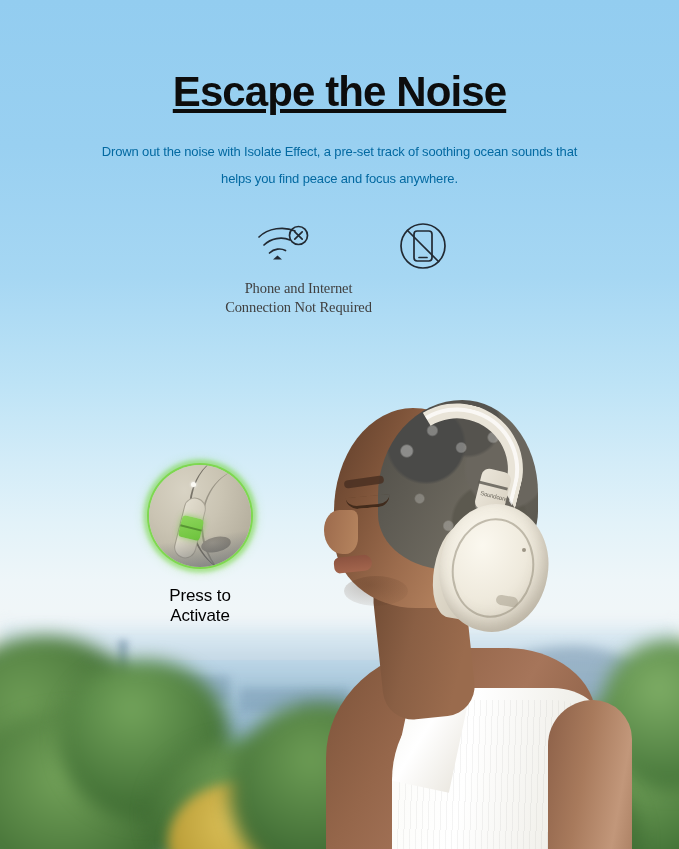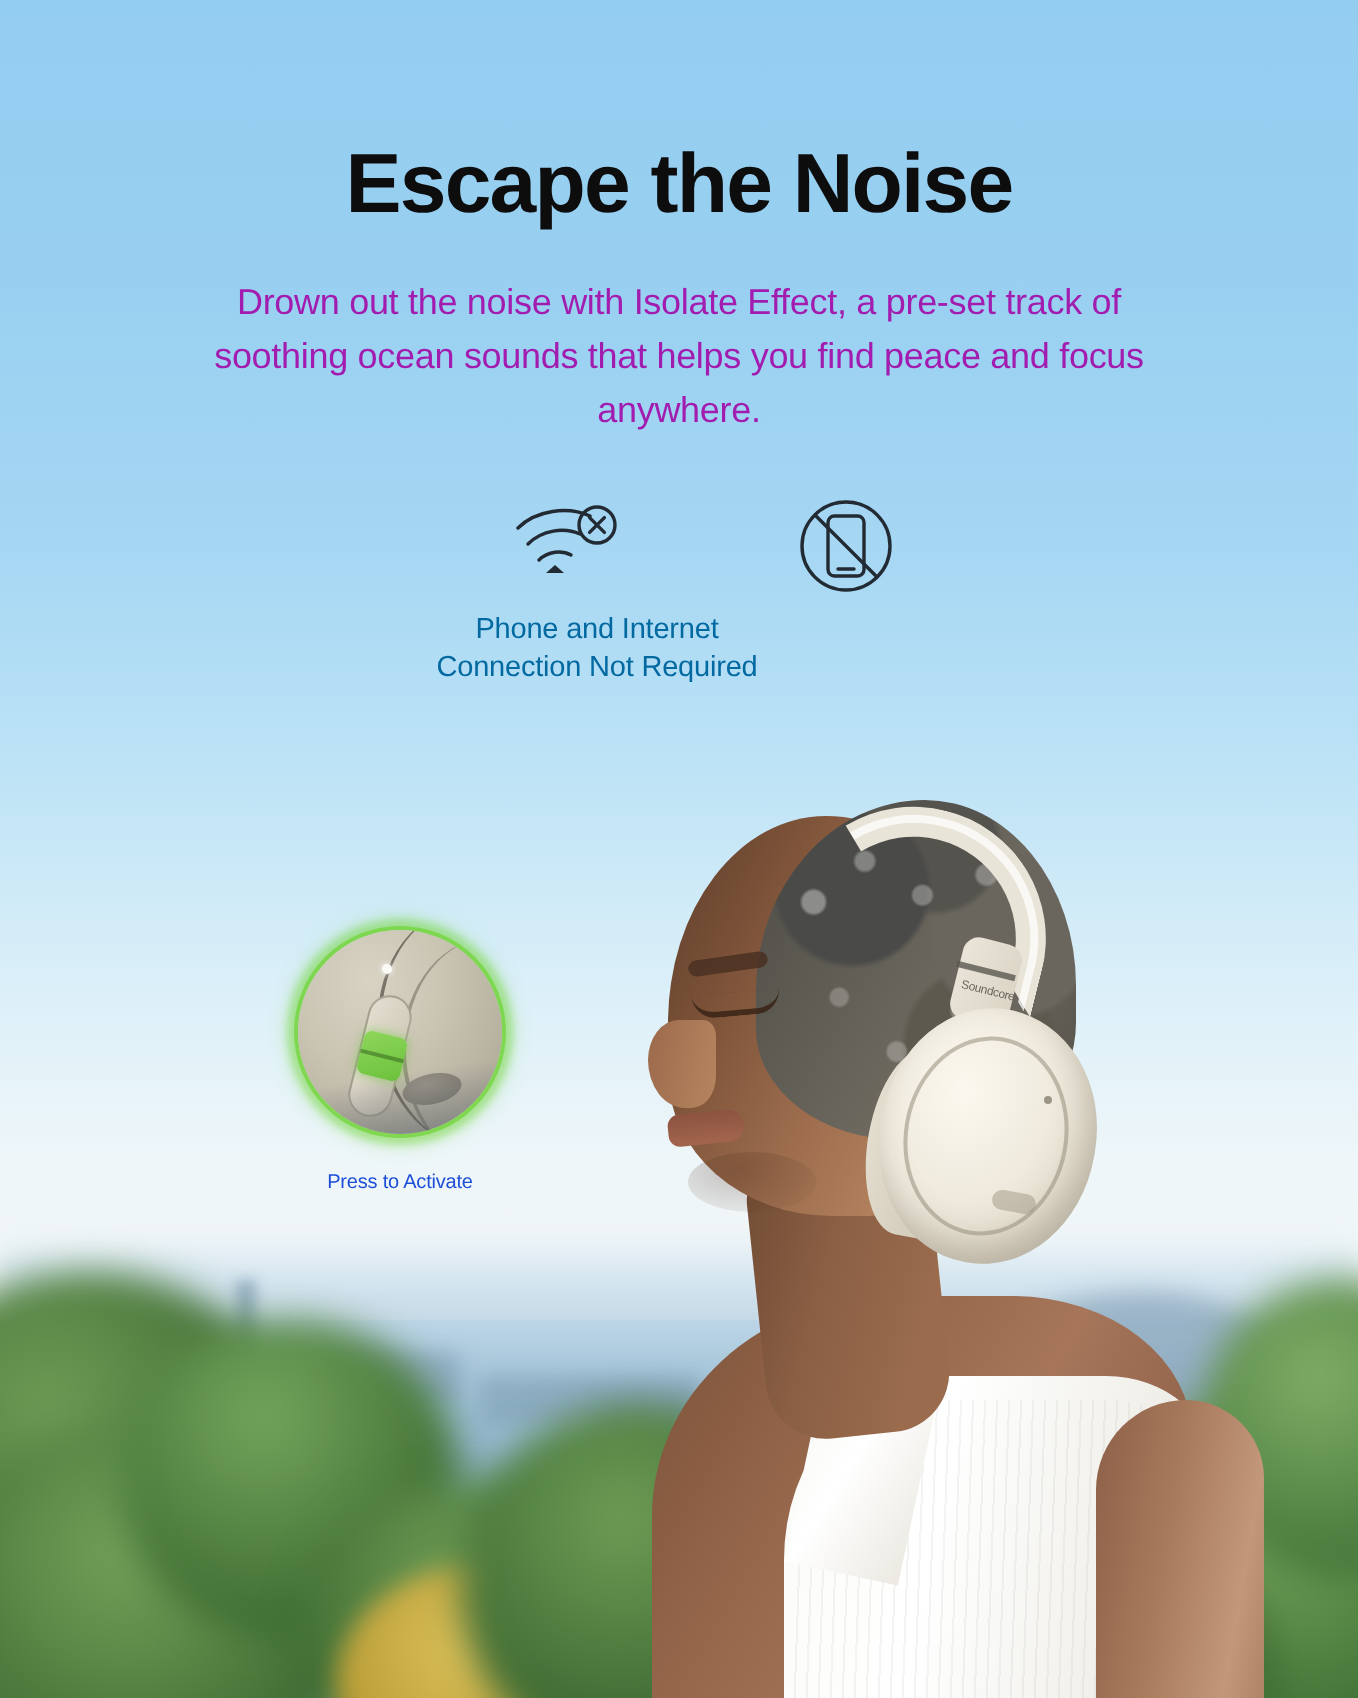--- a/index.html
+++ b/index.html
@@ -221,45 +221,46 @@
   
   #content {
     position:absolute; left:0; right:0; top:0;
     text-align:center; z-index:10;
   }
   h1.headline {
     margin-top:66px;
     font-size:42px; line-height:52px;
     font-weight:bold; color:#0d0d0d;
     letter-spacing:-0.9px;
+    text-decoration:underline;
   }
   .sub {
     margin-top:20px;
-    font-size:18px; line-height:27px;
-    color:#a21caf;
+    font-size:13px; line-height:27px;
+    color:#0369a1;
     width:498px; margin-left:auto; margin-right:auto;
     letter-spacing:-0.15px;
   }
 
   
   .features {
     margin-top:27px;
     display:flex; justify-content:center;
     align-items:flex-start;
     gap:0;
   }
   .feat { position:relative; }
   .feat-a { width:166px; }
   .feat-b { width:110px; }
   .feat-c { width:120px; }
   .feat-icon { height:54px; display:flex; align-items:center; justify-content:center; }
   .feat-label {
     margin-top:6px;
-    font-size:14.5px; line-height:19px; color:#0369a1;
-    letter-spacing:-.1px; white-space:pre-line;
+    font-size:14.5px; line-height:19px; color:#404040;
+    letter-spacing:-.1px; white-space:pre-line;font-family:Liberation Serif, serif;
   }
   .feat-a .feat-label { transform:translateX(14px); }
   .feat-b .feat-label { opacity:0; height:0; }
   .feat-c .feat-label { transform:translateX(2px); }
 
   
   #callout {
     position:absolute; left:140px; top:460px; z-index:10;
     width:120px; text-align:center;
   }
@@ -316,21 +317,21 @@
     background:radial-gradient(ellipse at 40% 35%, #9a958a, #7d786e);
     border-radius:50%; transform:rotate(-12deg);
   }
   .bubble .shade {
     position:absolute; left:-6px; bottom:-12px; width:120px; height:42px;
     background:linear-gradient(180deg, rgba(120,125,130,0.0), rgba(95,102,110,0.75));
     transform:rotate(-9deg);
   }
   .callout-label {
     margin-top:14px;
-    font-size:10px; color:#1d4ed8; letter-spacing:-.1px;
+    font-size:17px; color:#000000; letter-spacing:-.1px;
   }
 
   svg { display:block; overflow:visible; }
 </style>
 </head>
 <body>
 
 <div id="scene">
   <div class="sky"></div>
 

